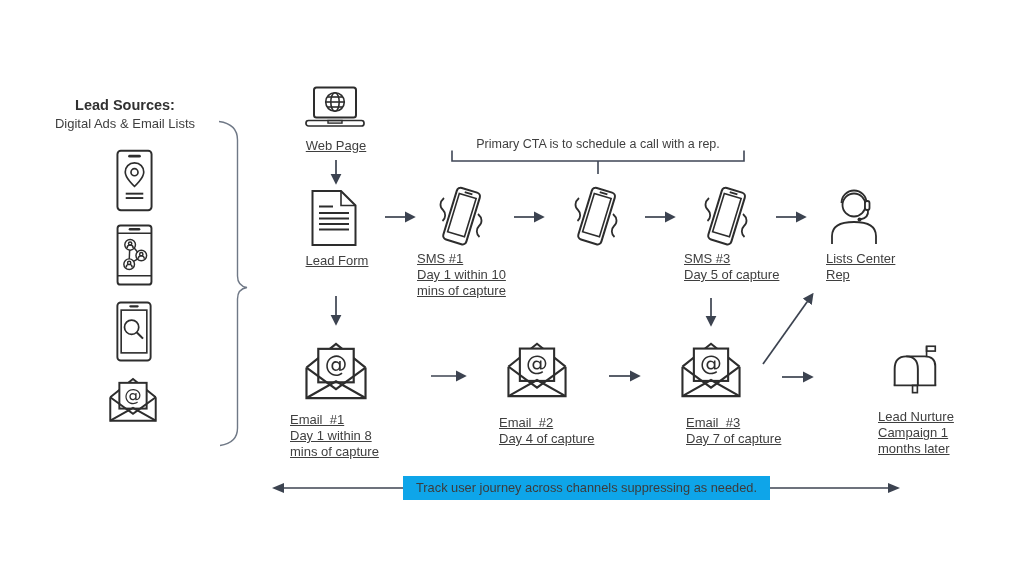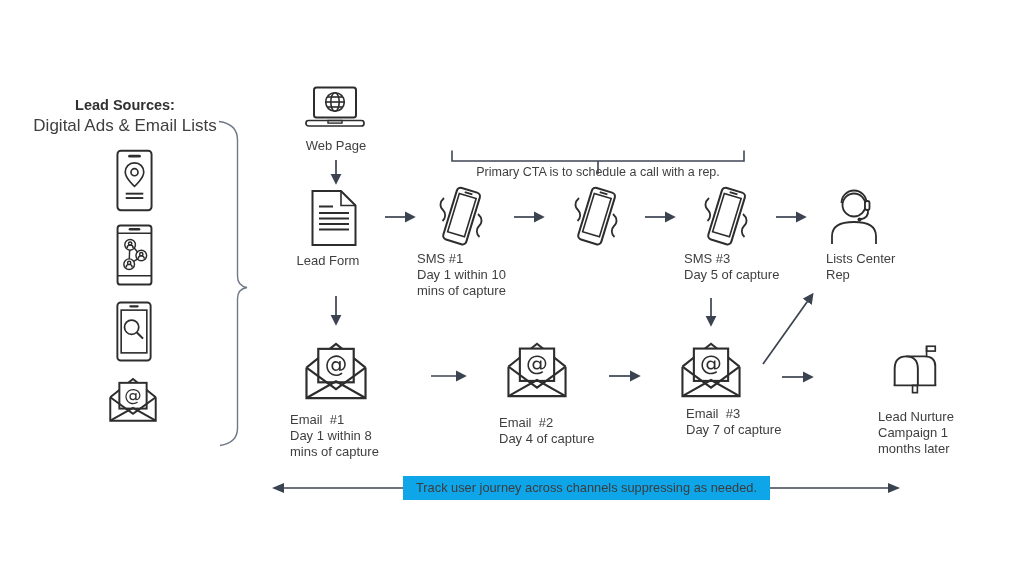--- a/index.html
+++ b/index.html
@@ -5,25 +5,25 @@
   html,body{margin:0;padding:0;background:#ffffff;}
   #canvas{
     position:relative;width:1023px;height:573px;background:#ffffff;overflow:hidden;
     font-family:"Liberation Sans","DejaVu Sans",sans-serif;color:#3f3f3f;
   }
   #wires{position:absolute;left:0;top:0;z-index:1;}
   .icon{position:absolute;z-index:2;}
   .icon svg{display:block;}
   .label{
     position:absolute;z-index:3;font-size:13px;line-height:16px;
-    white-space:pre-wrap;color:#3f3f3f;
+    white-space:pre-wrap;color:#3f3f3f;text-decoration:underline;
   }
   .label.center{text-align:center;}
   .hdr-title{position:absolute;z-index:3;font-size:14.5px;font-weight:bold;color:#313131;text-align:center;}
-  .hdr-sub{position:absolute;z-index:3;font-size:17px;color:#3f3f3f;text-align:center;}
+  .hdr-sub{position:absolute;z-index:3;font-size:13px;color:#3f3f3f;text-align:center;}
   .cta-note{position:absolute;z-index:3;font-size:12.5px;color:#3f3f3f;text-align:center;}
   .track-box{
     position:absolute;z-index:3;left:403px;top:476px;width:367px;height:24px;
     background:#0ea5e9;font-size:12.8px;line-height:24px;text-align:center;color:#3c3c3c;
   }
 </style>
 </head>
 <body>
 
 <div id="canvas">
@@ -137,21 +137,21 @@
     <svg width="46" height="58" viewBox="0 0 46 57" fill="none" stroke="#2d2d2d" stroke-width="2">
       <path d="M1.5 1.5 H30 L44.5 16 V55.5 H1.5 Z"></path>
       <path d="M30 1.5 V16 H44.5" stroke-width="1.6"></path>
       <line x1="8" y1="17" x2="22" y2="17"></line>
       <line x1="8" y1="23.5" x2="38" y2="23.5"></line>
       <line x1="8" y1="29" x2="38" y2="29"></line>
       <line x1="8" y1="34.5" x2="38" y2="34.5"></line>
       <line x1="8" y1="40" x2="38" y2="40"></line>
     </svg>
   </div>
-  <div class="label center" style="left:268px;top:253px;width:120px;">Lead Form</div>
+  <div class="label center" style="left:277px;top:253px;width:120px;">Lead Form</div>
 
   <div class="icon" style="left:432px;top:185px;">
     <svg width="58" height="66" viewBox="0 0 58 66" fill="none" stroke="#2d2d2d" stroke-width="2">
       <g transform="rotate(17 29 33)">
         <rect x="17" y="4" width="24" height="54" rx="4"></rect>
         <rect x="20.2" y="10" width="17.6" height="40" stroke-width="1.6"></rect>
         <line x1="25" y1="7.1" x2="33" y2="7.1" stroke-width="1.8"></line>
       </g>
       <path d="M12 13 C7.5 17 7.5 22 11 25 C14 28 14 33 10.5 36" stroke-width="1.8"></path>
       <path d="M46 29 C50.5 33 50.5 38 47 41 C44 44 44 49 47.5 52" stroke-width="1.8"></path>
@@ -193,21 +193,21 @@
       <path d="M17.5 15 a12.5 12.5 0 0 1 25 0"></path>
       <rect x="41" y="13" width="4.5" height="9" rx="2" fill="#ffffff"></rect>
       <path d="M44 22 q1 8 -8 9.5"></path>
       <circle cx="35.5" cy="31.5" r="2" fill="#2d2d2d" stroke="none"></circle>
       <path d="M8 56 v-8 q0 -14 22 -14 q22 0 22 14 v8"></path>
     </svg>
   </div>
   <div class="label" style="left:826px;top:251px;">Lists Center
 Rep</div>
 
-  <div class="cta-note" style="left:448px;top:137px;width:300px;margin-top:28px;">Primary CTA is to schedule a call with a rep.</div>
+  <div class="cta-note" style="left:448px;top:137px;width:300px;">Primary CTA is to schedule a call with a rep.</div>
 
   <div class="icon" style="left:303px;top:340px;">
     <svg width="66" height="61" viewBox="0 0 66 62" fill="none" stroke="#2d2d2d" stroke-width="2.2">
       <path d="M3 28 L33 4 L63 28"></path>
       <rect x="15" y="9" width="36" height="34" fill="#ffffff"></rect>
       <text x="33" y="32.5" text-anchor="middle" font-family="DejaVu Sans, sans-serif" font-size="23" fill="#2d2d2d" stroke="none">@</text>
       <path d="M3 28 L3 59 L63 59 L63 28"></path>
       <path d="M3 28 L33 50 L63 28"></path>
       <path d="M3 59 L33 42 L63 59"></path>
     </svg>
@@ -232,21 +232,21 @@
   <div class="icon" style="left:679px;top:340px;">
     <svg width="64" height="59" viewBox="0 0 66 62" fill="none" stroke="#2d2d2d" stroke-width="2.2">
       <path d="M3 28 L33 4 L63 28"></path>
       <rect x="15" y="9" width="36" height="34" fill="#ffffff"></rect>
       <text x="33" y="32.5" text-anchor="middle" font-family="DejaVu Sans, sans-serif" font-size="23" fill="#2d2d2d" stroke="none">@</text>
       <path d="M3 28 L3 59 L63 59 L63 28"></path>
       <path d="M3 28 L33 50 L63 28"></path>
       <path d="M3 59 L33 42 L63 59"></path>
     </svg>
   </div>
-  <div class="label" style="left:686px;top:406px;">Email  #3
+  <div class="label" style="left:686px;top:415px;">Email  #3
 Day 7 of capture</div>
 
   <div class="icon" style="left:885px;top:342px;">
     <svg width="58" height="52" viewBox="0 0 60 52" fill="none" stroke="#2d2d2d" stroke-width="2">
       <path d="M10 44 V27 Q10 14 22 14 Q34 14 34 27 V44"></path>
       <path d="M22 14 H41 Q52 14 52 24 V44"></path>
       <line x1="9" y1="44" x2="53" y2="44"></line>
       <rect x="28.5" y="44" width="5" height="7.5" stroke-width="1.7"></rect>
       <line x1="43" y1="14" x2="43" y2="3.5" stroke-width="1.7"></line>
       <rect x="43" y="3.5" width="9" height="5" stroke-width="1.7"></rect>

